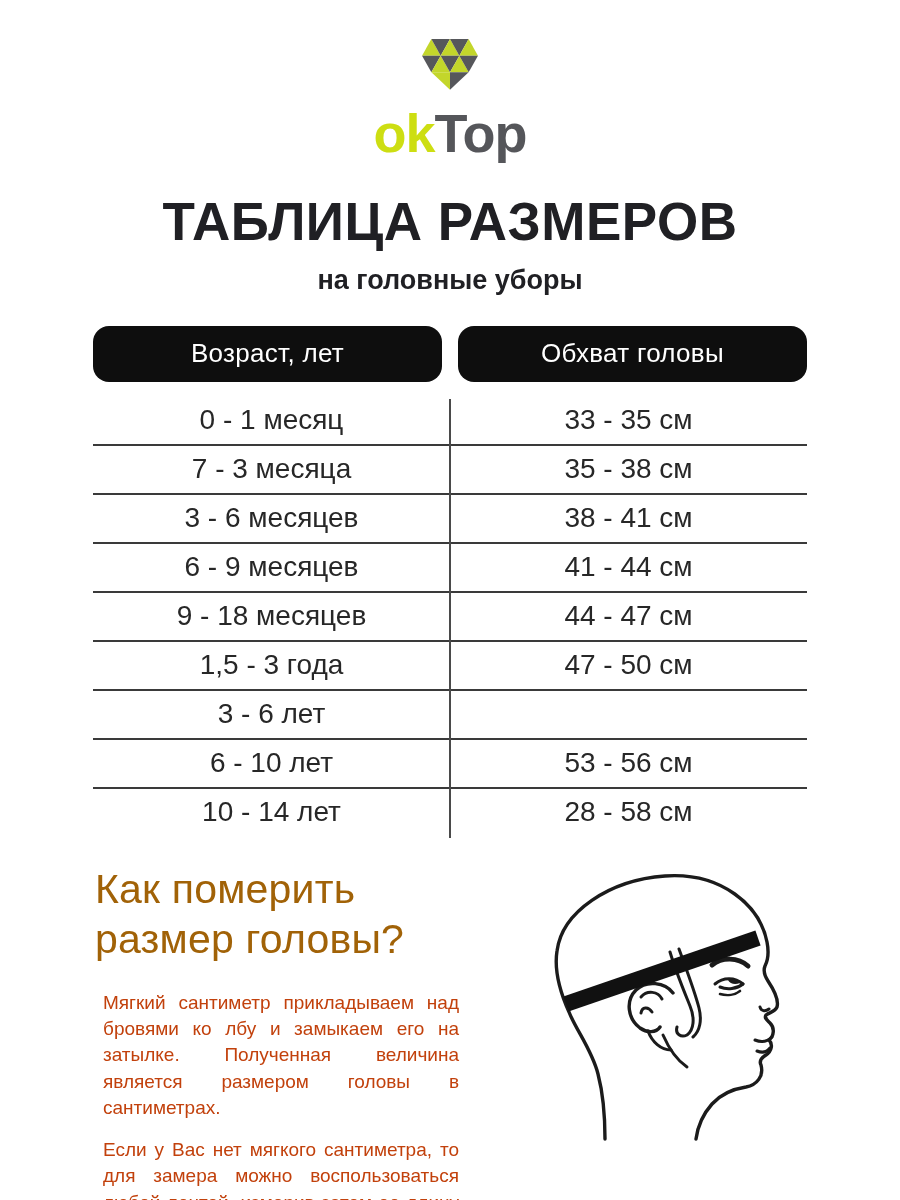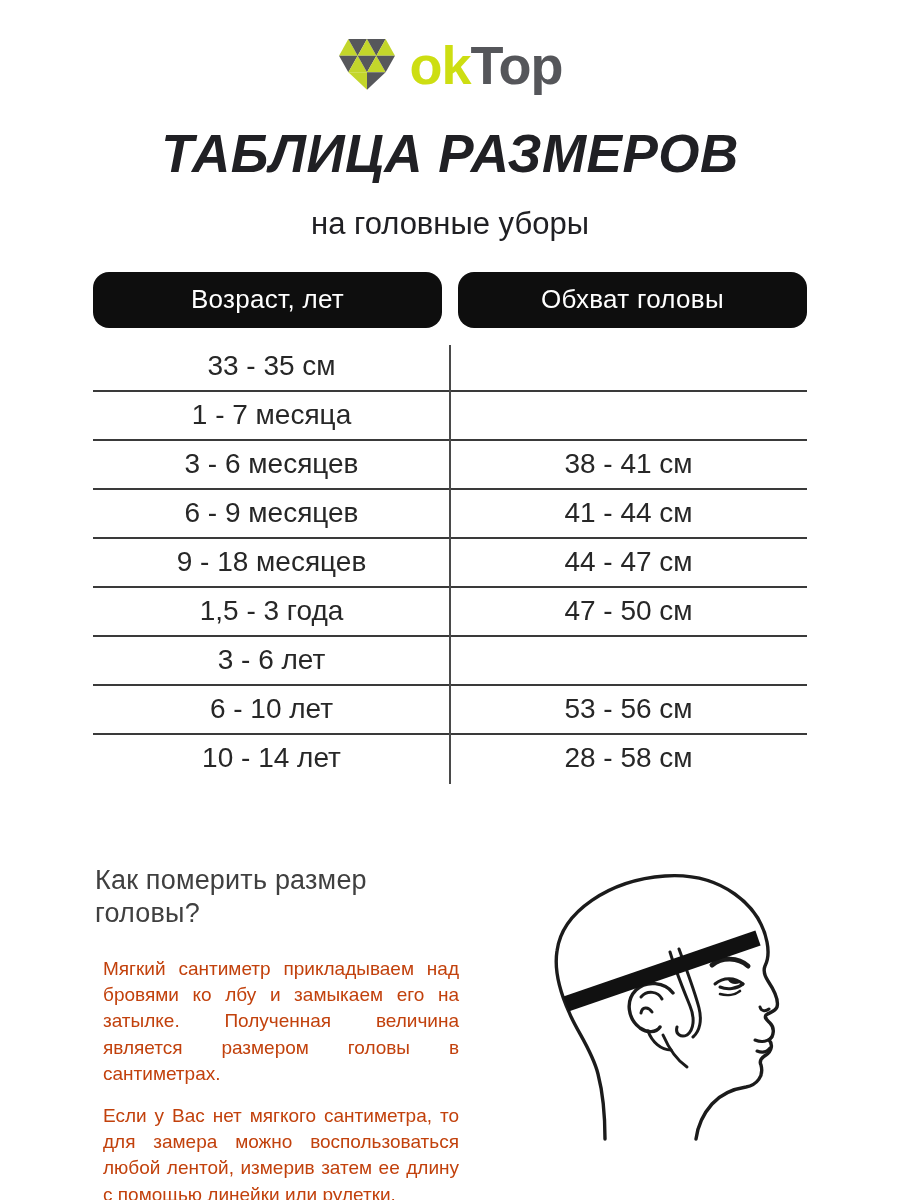--- a/index.html
+++ b/index.html
@@ -1,44 +1,44 @@
 <!DOCTYPE html>
 <html><head>
 <meta charset="utf-8">
 <style>
   html,body{margin:0;padding:0;background:#ffffff;}
   .page{
     position:relative;width:900px;height:1200px;background:#ffffff;
     font-family:"Liberation Sans",sans-serif;overflow:hidden;margin:0 auto;
   }
   
-  .logo-row{display:flex;justify-content:center;align-items:center;gap:14px;padding-top:38px;}
+  .logo-row{display:flex;justify-content:center;align-items:center;gap:14px;padding-top:38px;flex-direction:column;}
   .logo-mark{width:58px;height:54px;display:block;}
   .logo-text{font-size:54px;font-weight:bold;letter-spacing:-1px;line-height:1;}
   .logo-ok{color:#cdde12;}
   .logo-top{color:#55565a;}
   .tri-g{fill:#c3d62b;}
   .tri-d{fill:#56575b;}
   
-  .title{margin-top:34px;text-align:center;font-size:53px;font-weight:800;color:#202024;letter-spacing:0.5px;line-height:1.05;font-style:italic;}
-  .subtitle{margin-top:24px;text-align:center;font-size:31px;font-weight:400;color:#202024;}
+  .title{margin-top:34px;text-align:center;font-size:53px;font-weight:800;color:#202024;letter-spacing:0.5px;line-height:1.05;}
+  .subtitle{margin-top:15px;text-align:center;font-size:27px;font-weight:700;color:#202024;}
   
   .pills{display:flex;gap:16px;margin:30px 93px 0;}
   .pill{flex:1;height:56px;background:#0e0e0e;border-radius:16px;color:#ffffff;
         font-size:26px;display:flex;align-items:center;justify-content:center;letter-spacing:0.3px;}
   
   .size-table{position:relative;margin:15px 93px 0;}
   .t-row{display:flex;height:47px;}
   .t-row:not(:last-child){border-bottom:2px solid #3a3a3a;}
   .t-cell{width:50%;display:flex;align-items:center;justify-content:center;
           font-size:28px;color:#272727;font-weight:400;}
   .divider{position:absolute;left:50%;top:2px;width:2px;height:100%;background:#4a4a4a;transform:translateX(-50%);}
   
   .howto{position:absolute;left:95px;top:864px;width:372px;}
-  .howto-heading{font-size:27px;line-height:1.22;color:#404040;font-weight:500;letter-spacing:0.2px;}
+  .howto-heading{font-size:41px;line-height:1.22;color:#a16207;font-weight:500;letter-spacing:0.2px;}
   .howto p{margin:8px;text-align:justify;font-size:19px;line-height:1.38;color:#c2410c;
            hyphens:manual;-webkit-hyphens:manual;}
   .howto .p1{margin-top:26px;}
   .howto .p2{margin-top:16px;}
   
   .illustration{position:absolute;left:524px;top:854px;width:320px;height:340px;}
   .illustration svg{width:100%;height:100%;display:block;}
 </style>
 </head>
 <body>
@@ -72,24 +72,26 @@
   <div class="subtitle">на головные уборы</div>
 
   <div class="pills">
     <div class="pill">Возраст, лет</div>
     <div class="pill">Обхват головы</div>
   </div>
 
   <div class="size-table">
     <div class="divider"></div>
     <div class="t-row">
+      <div class="t-cell">0 - 1 месяц</div>
       <div class="t-cell">33 - 35 см</div>
     </div>
     <div class="t-row">
-      <div class="t-cell">1 - 7 месяца</div>
+      <div class="t-cell">7 - 3 месяца</div>
+      <div class="t-cell">35 - 38 см</div>
     </div>
     <div class="t-row">
       <div class="t-cell">3 - 6 месяцев</div>
       <div class="t-cell">38 - 41 см</div>
     </div>
     <div class="t-row">
       <div class="t-cell">6 - 9 месяцев</div>
       <div class="t-cell">41 - 44 см</div>
     </div>
     <div class="t-row">

